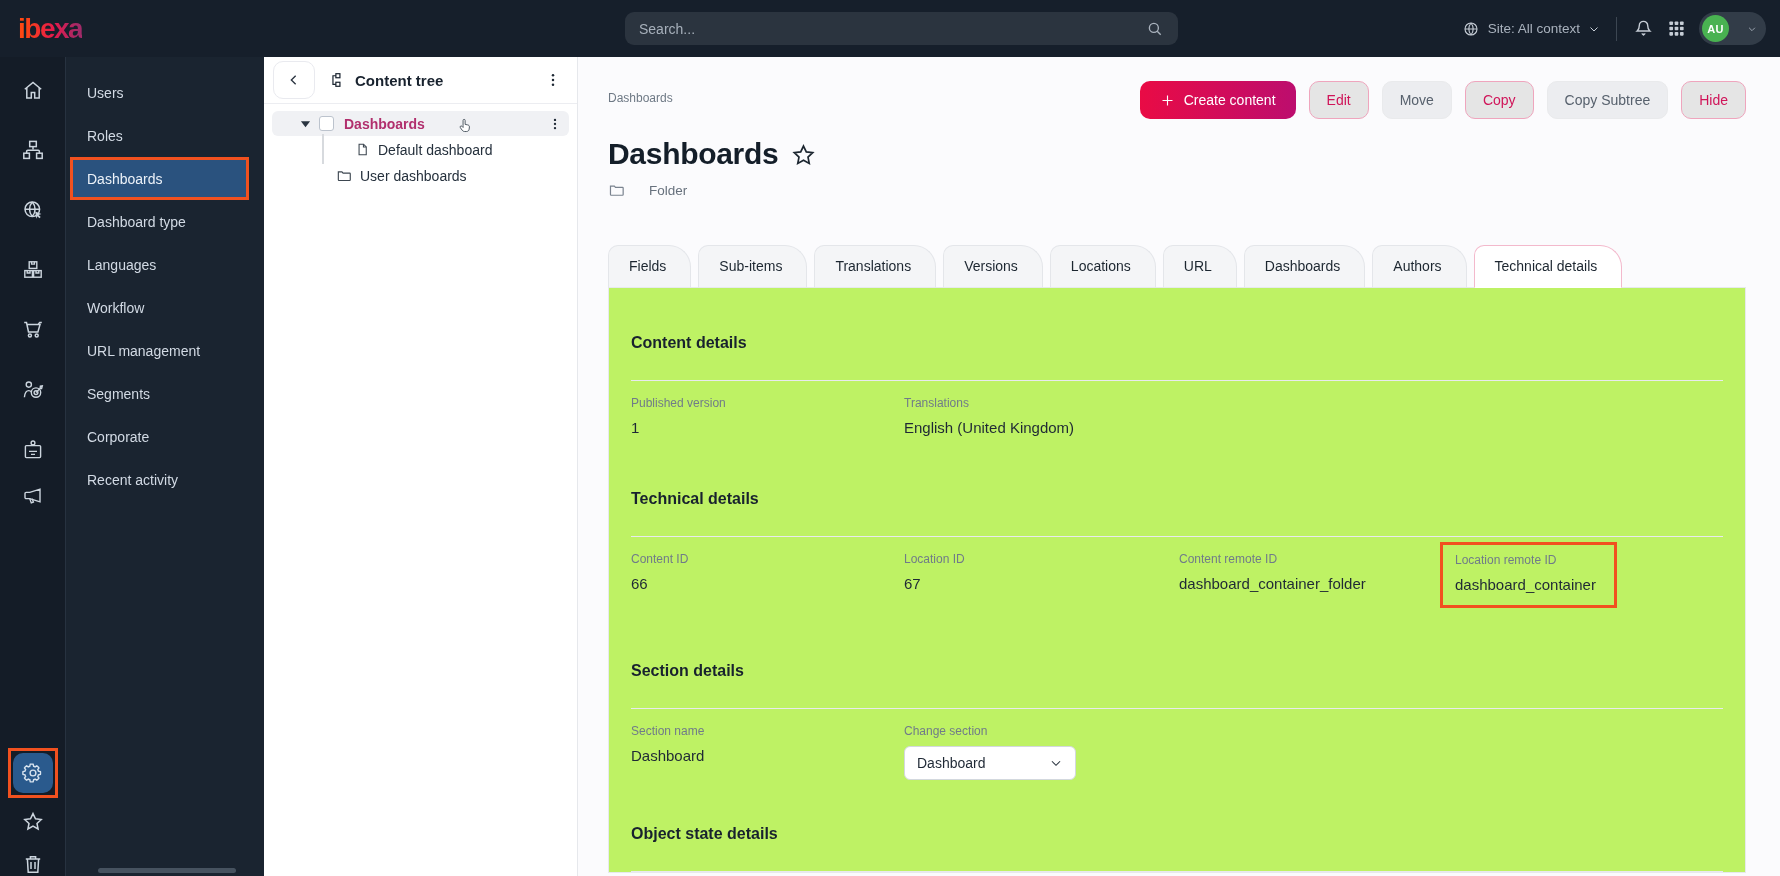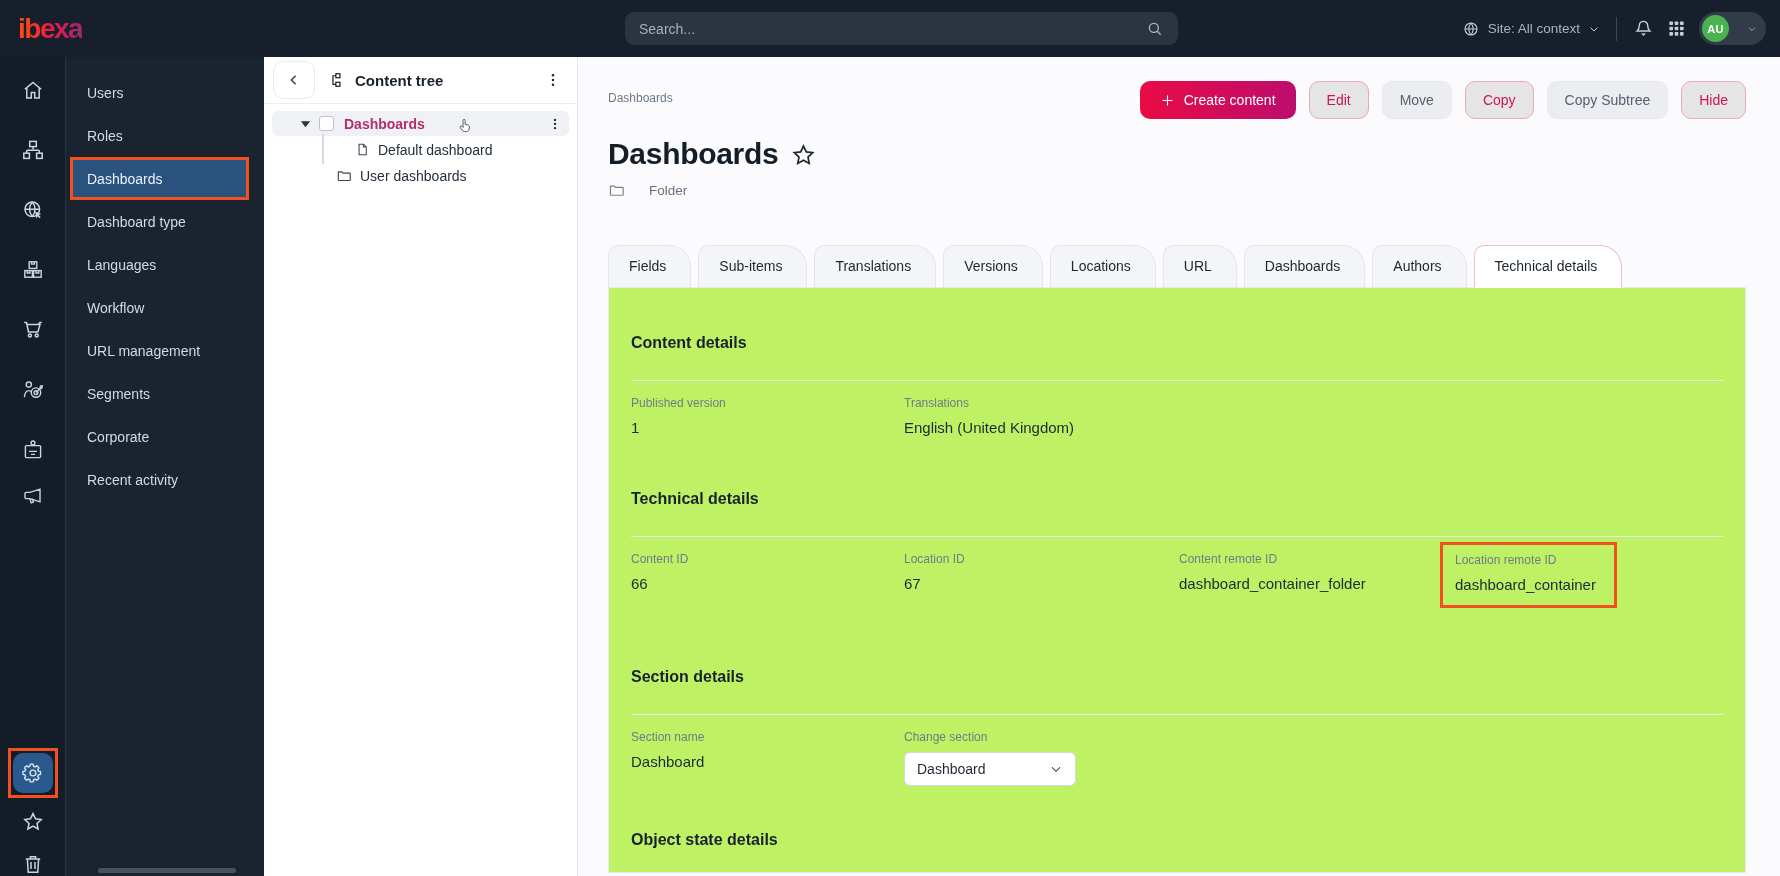--- a/index.html
+++ b/index.html
@@ -86,21 +86,21 @@
   
   .card { background:#bef264; border:1px solid #e7e9ed; height:586px; padding:46px 22px 0 22px; position:relative; z-index:1; overflow:hidden; }
   .section-title { font-size:16px; font-weight:bold; color:#18222e; }
   .divider { height:1px; background:#e8eaee; margin-top:28px; }
   .fields-grid { display:grid; grid-template-columns:273px 275px 275px 1fr; margin-top:15px; align-items:start; }
   .field-label { font-size:12px; color:#707b89; }
   .field-value { font-size:15px; color:#1f2935; margin-top:9px; }
   .mt-sec1 { margin-top:54px; }
   .mt-sec2 { margin-top:53px; }
   .mt-sec3 { margin-top:45px; }
-  .hl { display:inline-block; border:3px solid #f1511f; padding:8px 18px 12px 12px; margin:-10px 0 7px -14px; }
+  .hl { display:inline-block; border:3px solid #f1511f; padding:8px 18px 12px 12px; margin:-10px 0 1px -14px; }
   .select { width:172px; height:34px; border:1px solid #d3d8de; border-radius:6px; background:#fff;
             display:flex; align-items:center; padding:0 12px; font-size:14px; color:#1f2935; margin-top:8px; }
   .select .chev { margin-left:auto; color:#2a3440; }
   svg { display:block; }
 </style>
 </head>
 <body>
 
 <div class="app">
 

